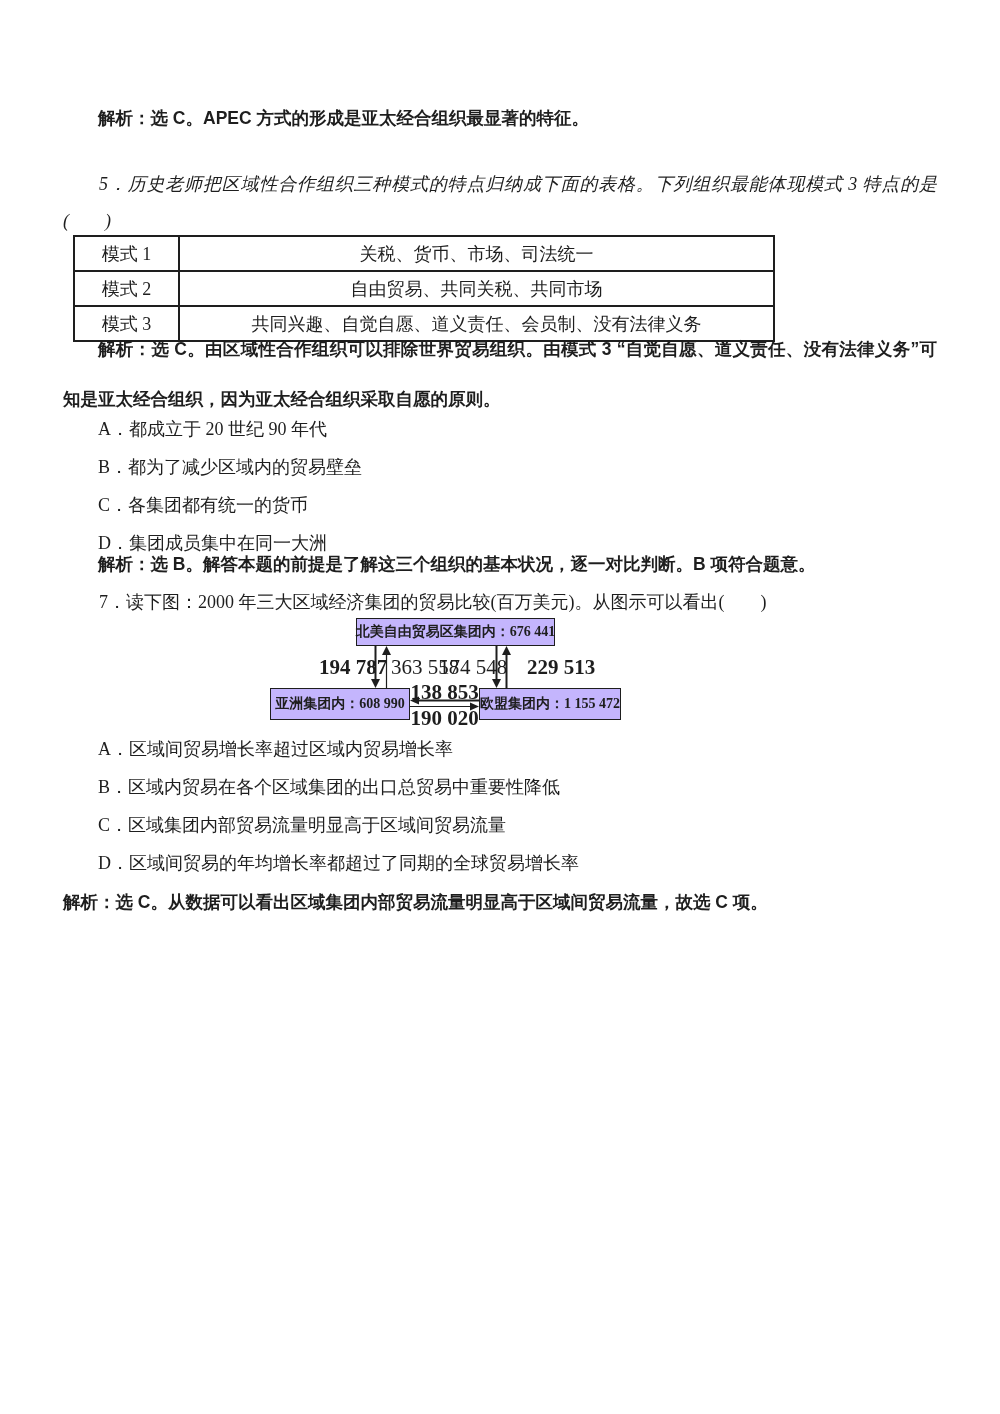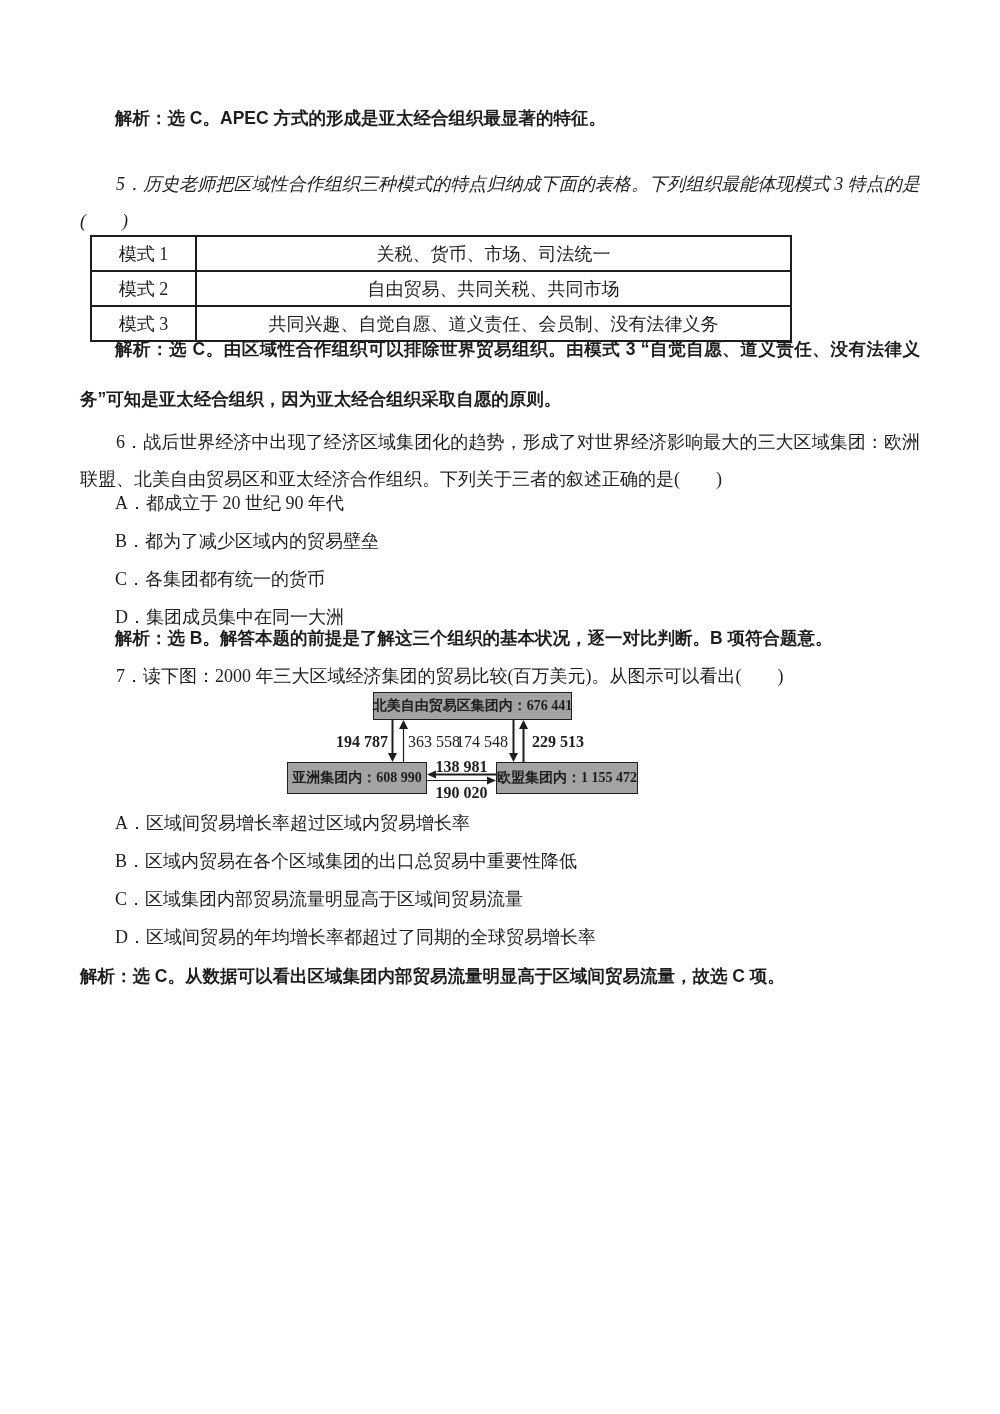--- a/index.html
+++ b/index.html
@@ -2,21 +2,21 @@
 <html><head>
 <meta charset="utf-8">
 <style>
   * { margin:0; padding:0; box-sizing:border-box; }
   html, body { background:#ffffff; }
   .page {
     position:relative;
     width:1000px; height:1096px;
     margin:0 auto;
     background:#ffffff;
-    padding:0 80px;
+    padding:0 63px;
     font-family:"Liberation Serif","DejaVu Serif",serif;
     color:#1e1e1e;
     font-size:18px;
     overflow:hidden;
   }
   .stem {
     line-height:37px;
     text-align:justify;
   }
   .indent { text-indent:2em; }
@@ -62,39 +62,39 @@
   .a7 { margin-top:4px; line-height:30px; }
   
   .diagram {
     position:relative;
     width:720px; height:112px;
     margin-top:-3px;
   }
   .dbox {
     position:absolute;
     border:1.5px solid #1e1e1e;
-    background:#a3a3a3;
+    background:#c4b5fd;
     display:flex; align-items:center; justify-content:center;
     font-weight:700;
     font-size:14px;
     white-space:nowrap;
   }
   .dbox.nafta { left:293px; top:0;   width:199px; height:28px; }
   .dbox.asia  { left:207px; top:70px; width:140px; height:32px; }
   .dbox.eu    { left:416px; top:70px; width:142px; height:32px; }
   .flow {
     position:absolute;
-    font-size:16px; line-height:17px;
+    font-size:21px; line-height:17px;
     white-space:nowrap;
   }
   .fbold { font-weight:700; }
   .f-nafta-asia { left:256px; top:41px; width:52px; text-align:right; }
   .f-asia-nafta { left:328px; top:41px;text-align:center; }
   .f-nafta-eu   { left:376px; top:41px; width:52px; text-align:right; }
-  .f-eu-nafta   { left:452px; top:41px; }
+  .f-eu-nafta   { left:464px; top:41px; }
   .f-eu-asia    { left:347px; top:66px; width:69px; text-align:center; }
   .f-asia-eu    { left:347px; top:92px; width:69px; text-align:center; }
   .arrows { position:absolute; left:0; top:0; width:720px; height:112px; }
   .arrows line { stroke:#1e1e1e; }
   .arrows polygon { fill:#1e1e1e; stroke:none; }
 </style>
 </head>
 <body>
 
 <div class="page">
@@ -116,21 +116,20 @@
       <tr>
         <td class="mode-cell">模式 3</td>
         <td>共同兴趣、自觉自愿、道义责任、会员制、没有法律义务</td>
       </tr>
     </tbody>
   </table>
 
 
   <p class="analysis indent a5">解析：选 C。由区域性合作组织可以排除世界贸易组织。由模式 3 “自觉自愿、道义责任、没有法律义务”可知是亚太经合组织，因为亚太经合组织采取自愿的原则。</p>
 
-  <p class="stem indent q6stem">6．战后世界经济中出现了经济区域集团化的趋势，形成了对世界经济影响最大的三大区域集团：欧洲联盟、北美自由贸易区和亚太经济合作组织。下列关于三者的叙述正确的是(　　)</p>
 
   <div class="optgroup opts6">
     <span class="option">A．都成立于 20 世纪 90 年代</span>
     <span class="option">B．都为了减少区域内的贸易壁垒</span>
     <span class="option">C．各集团都有统一的货币</span>
     <span class="option">D．集团成员集中在同一大洲</span>
   </div>
 
   <p class="analysis indent a6">解析：选 B。解答本题的前提是了解这三个组织的基本状况，逐一对比判断。B 项符合题意。</p>
 
@@ -163,21 +162,21 @@
         <polygon points="407,84.5 407,92.5 416,88.5"></polygon>
       </g>
     </svg>
     <div class="dbox nafta">北美自由贸易区集团内：676 441</div>
     <div class="dbox asia">亚洲集团内：608 990</div>
     <div class="dbox eu">欧盟集团内：1 155 472</div>
     <div class="flow fbold f-nafta-asia">194 787</div>
     <div class="flow f-asia-nafta">363 558</div>
     <div class="flow f-nafta-eu">174 548</div>
     <div class="flow fbold f-eu-nafta">229 513</div>
-    <div class="flow fbold f-eu-asia">138 981</div>
+    <div class="flow fbold f-eu-asia">138 853</div>
     <div class="flow fbold f-asia-eu">190 020</div>
   </div>
 
   <div class="optgroup">
     <span class="option">A．区域间贸易增长率超过区域内贸易增长率</span>
     <span class="option">B．区域内贸易在各个区域集团的出口总贸易中重要性降低</span>
     <span class="option">C．区域集团内部贸易流量明显高于区域间贸易流量</span>
     <span class="option">D．区域间贸易的年均增长率都超过了同期的全球贸易增长率</span>
   </div>
 

